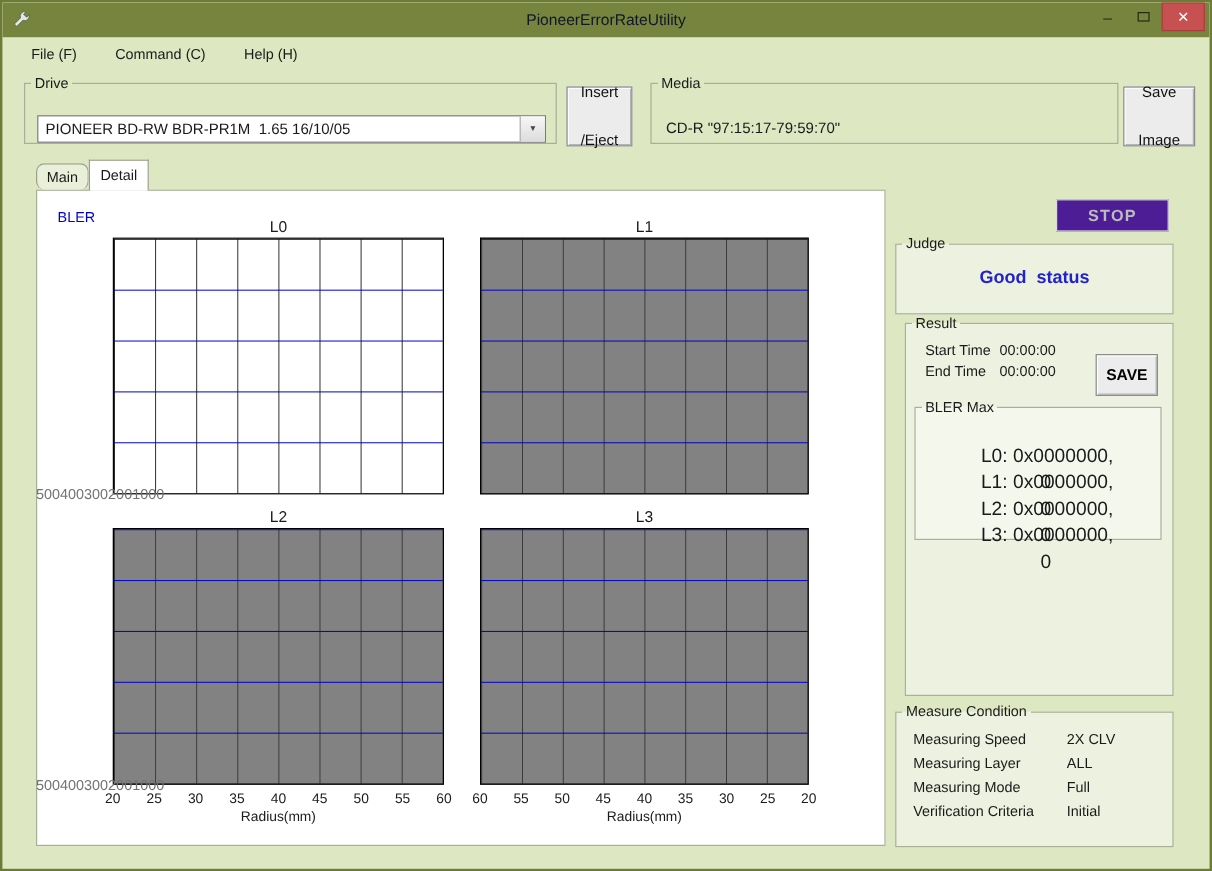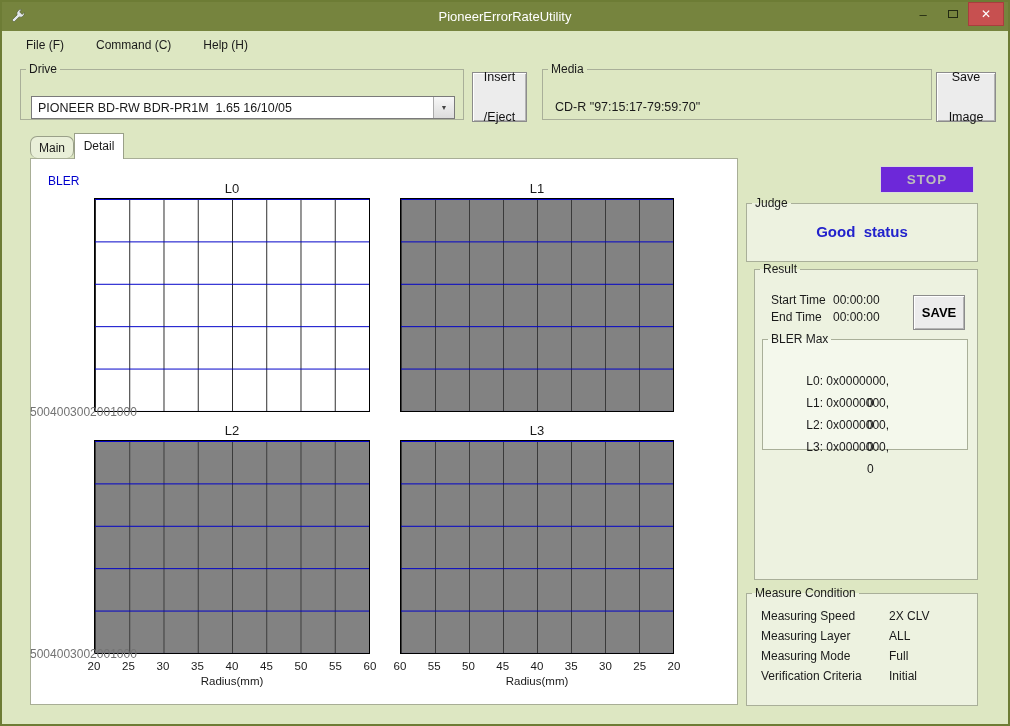--- a/index.html
+++ b/index.html
@@ -5,21 +5,21 @@
   * { box-sizing: border-box; }
   html,body { margin:0; padding:0; background:#b0b0b0; }
   .window {
     position:relative; width:1010px; height:726px;
     background:#dde7c2; border:2px solid #6d7c35; overflow:hidden;
     font-family:"Liberation Sans", sans-serif; font-size:12px; color:#1a1a1a;
   }
   
   .titlebar { position:absolute; left:0; top:0; width:100%; height:29px; background:#76843e; display:flex; align-items:center; }
   .app-icon { position:absolute; left:8px; top:6px; width:16px; height:16px; }
-  .title { position:absolute; left:0; width:100%; text-align:center; font-size:13px; color:#ffffff; }
+  .title { position:absolute; left:0; width:100%; text-align:center; font-size:13px; color:#0f172a; }
   .win-controls { position:absolute; right:4px; top:0; height:100%; display:flex; align-items:flex-start; }
   .wc { width:30px; height:24px; display:flex; align-items:center; justify-content:center; font-size:13px; color:#232a12; cursor:pointer; }
   .wc.max-btn .max-glyph { width:10px; height:8px; border:1px solid #232a12; display:block; }
   .wc.close-btn { width:36px; background:#c75050; color:#fff; border:1px solid #a83e3e; font-size:12px; }
   
   .menubar { position:absolute; left:0; top:29px; width:100%; height:28px; display:flex; align-items:center; gap:24px; padding-left:20px; }
   .menu-item { padding:2px 4px; cursor:default; }
   
   fieldset.group { position:absolute; border:1px solid #a9af99; margin:0; padding:0; }
   fieldset.group legend { font-size:12px; padding:0 3px; margin-left:5px; color:#1a1a1a; }
@@ -27,21 +27,21 @@
   .media-group { left:540px; top:60px; width:390px; height:58px; }
   .media-value { position:absolute; left:12px; top:24px; font-size:12.5px; white-space:pre; }
   
   .combo { position:absolute; left:10px; top:20px; width:424px; height:23px; background:#fff; border:1px solid #7a7a7a; display:flex; align-items:center; cursor:default; }
   .combo-text { flex:1; padding-left:6px; font-size:12.5px; white-space:pre; overflow:hidden; }
   .combo-arrow { width:21px; height:100%; border-left:1px solid #aaa; background:linear-gradient(#f7f7f7,#dcdcdc); display:flex; align-items:center; justify-content:center; font-size:7px; color:#444; }
   
   .btn { position:absolute; background:#ececec; border:1px solid #8c8c8c; box-shadow:inset 1px 1px 0 #ffffff, inset -1px -1px 0 #b4b4b4; display:flex; flex-direction:column; align-items:center; justify-content:center; font-family:"Liberation Sans",sans-serif; font-size:12.5px; color:#111; line-height:1.3; cursor:pointer; margin:0; padding:0;gap:24px; }
   .insert-eject { left:470px; top:70px; width:55px; height:50px; }
   .save-image   { left:934px; top:70px; width:60px; height:50px; }
-  .stop-btn { left:878px; top:164px; width:94px; height:27px; background:#6d28d9; border:1px solid #dadada; box-shadow:none; color:#bcbcbc; font-weight:bold; font-size:13.5px; letter-spacing:1px; }
+  .stop-btn { left:878px; top:164px; width:94px; height:27px; background:#4c1d95; border:1px solid #dadada; box-shadow:none; color:#bcbcbc; font-weight:bold; font-size:13.5px; letter-spacing:1px; }
   .save-btn { position:absolute; right:12px; top:19px; width:52px; height:35px; background:#ececec; border:1px solid #8c8c8c; box-shadow:inset 1px 1px 0 #ffffff, inset -1px -1px 0 #b4b4b4; font-weight:bold; font-size:13px; font-family:"Liberation Sans",sans-serif; cursor:pointer; }
   
   .tab { position:absolute; border:1px solid #9aa089; border-bottom:none; background:#e9efd8; text-align:center; font-size:12px; cursor:pointer; z-index:2; }
   .tab-main   { left:28px; top:134px; width:44px; height:22px; line-height:22px;border-radius:7px; }
   .tab-detail { left:72px; top:131px; width:50px; height:26px; line-height:25px; background:#fff; z-index:4; }
   .page { position:absolute; left:28px; top:156px; width:708px; height:547px; background:#fff; border:1px solid #a8ae96; z-index:1; }
   
   .bler-label { position:absolute; left:46px; top:172px; color:#0000cc; font-size:12px; z-index:2; }
   .chart { position:absolute; border:1px solid #000; z-index:2; }
   .chart-white { background-color:#ffffff; background-image:linear-gradient(to bottom,#0000c8 1px,transparent 1px),linear-gradient(to right,#2a2a2a 1px,transparent 1px); background-size:100% 20%,12.5% 100%; }
@@ -62,27 +62,27 @@
   .xticks span { width:22px; text-align:center; }
   .xt-left  { left:81px;  width:298px; }
   .xt-right { left:387px; width:296px; }
   .radius-label { position:absolute; top:673px; font-size:11.5px; text-align:center; z-index:2; }
   .r-left  { left:92px;  width:276px; }
   .r-right { left:398px; width:274px; }
   
   .judge-group { left:744px; top:194px; width:232px; height:66px; background:#edf2e0; }
   .judge-status { display:block; text-align:center; margin-top:13px; font-size:15px; font-weight:bold; color:#2222cc; white-space:pre; }
   .result-group { left:752px; top:260px; width:224px; height:318px; background:#edf2e0; }
-  .time-rows { margin-top:16px; }
+  .time-rows { margin-top:8px; }
   .time-row { position:relative; height:17px; line-height:17px; margin-left:16px; font-size:12px; }
   .time-row .val { position:absolute; left:62px; }
   .blermax-group { position:absolute; left:7px; top:56px; width:206px; height:118px; background:#f4f8ec; border:1px solid #a9af99; margin:0; padding:0; }
   .blermax-group legend { font-size:12px; padding:0 3px; margin-left:5px; }
   .bm-rows { margin-top:2px; }
-  .bm-row { position:relative; height:22px; line-height:22px; padding-left:10px; font-size:12px; white-space:pre; }
+  .bm-row { position:relative; height:22px; line-height:22px; padding-left:10px; font-size:16px; white-space:pre; }
   .bm-row .bm-val { position:absolute; left:104px; }
   .measure-group { left:744px; top:584px; width:232px; height:120px; background:#edf2e0; }
   .mc-rows { margin-top:6px; }
   .mc-row { position:relative; height:20px; line-height:20px; padding-left:14px; font-size:12px; }
   .mc-row .mc-val { position:absolute; left:142px; }
 </style>
 </head>
 <body>
 
 <div class="window">

